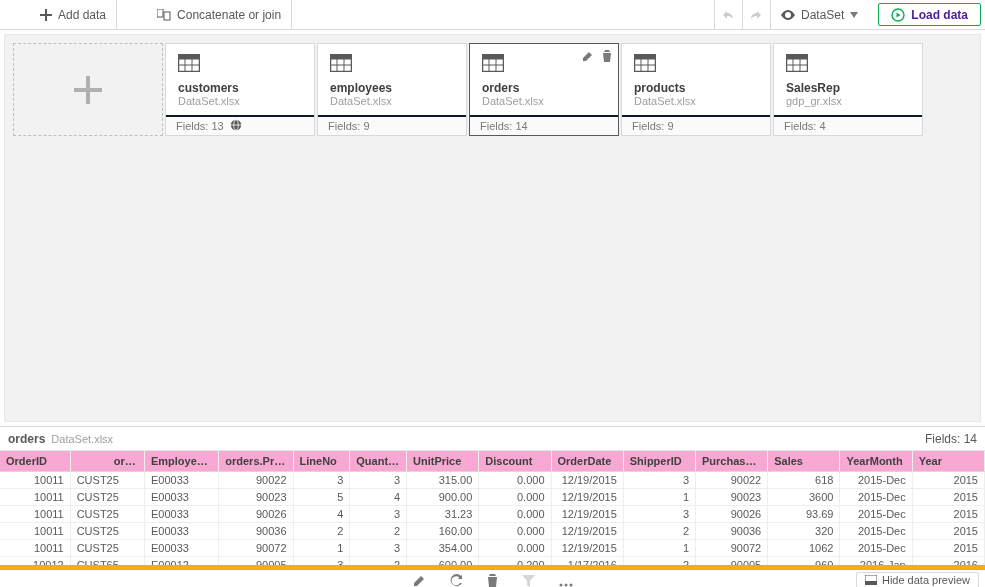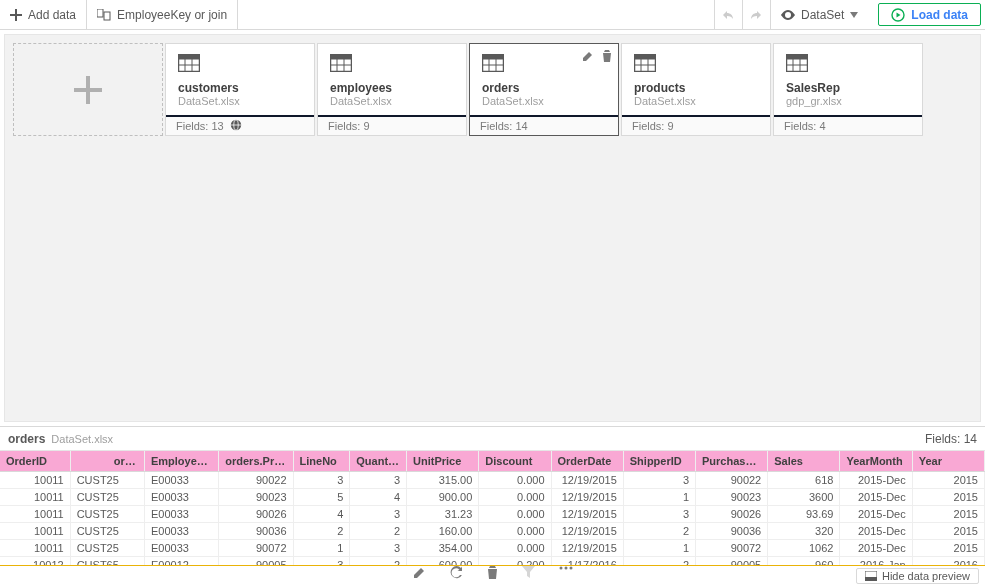--- a/index.html
+++ b/index.html
@@ -22,20 +22,21 @@
     align-items: stretch;
     background: #fff;
   }
   .toolbar .tb-btn {
     display: flex; align-items: center;
     padding: 0 10px;
     font-size: 12px;
     color: #595959;
     border-right: 1px solid #d9d9d9;
     cursor: pointer;
+    margin-left: 30px;
   }
   .toolbar .tb-btn svg, .toolbar .tb-btn .ico { margin-right: 6px; }
   .toolbar .spacer { flex: 1; }
   .toolbar .tb-ico {
     display: flex; align-items: center; justify-content: center;
     width: 28px; color: #999;
     border-left: 1px solid #d9d9d9;
   }
   .toolbar .tb-ico.disabled { color: #ccc; }
   .toolbar .tb-tables {
@@ -43,21 +44,21 @@
     padding: 0 10px;
     border-left: 1px solid #d9d9d9;
     cursor: pointer;
   }
   .toolbar .tb-tables svg { margin-right: 6px; }
   .toolbar .tb-load {
     display: flex; align-items: center;
     padding: 0 12px;
     margin: 3px 4px 3px 4px;
     border: 1px solid #0aaf54;
-    color: #3b82f6;
+    color: #4c1d95;
     font-weight: 600;
     border-radius: 2px;
     cursor: pointer;
   }
   .toolbar .tb-load svg { margin-right: 6px; }
   .chev { margin-left: 6px; }
 
   
   .canvas-outer {
     flex: 1;
@@ -148,23 +149,23 @@
     border-right: 1px solid #eee;
     padding: 2px 6px;
     color: #595959;
     white-space: nowrap; overflow: hidden; text-overflow: ellipsis;
   }
   table.grid td.num { text-align: right; }
 
   
   .grid-toolbar {
     height: 22px;
-    border-top: 1px solid #eab308;
+    border-top: 5px solid #eab308;
     display: flex;
-    align-items: flex-start;
+    align-items: flex-end;
     justify-content: center;
     position: relative;
     background:#fff;
   }
   .grid-toolbar .act { margin: 0 12px; color: #7a7a7a; display:flex; align-items:center; cursor:pointer; }
   .grid-toolbar .act.disabled { color: #cfcfcf; cursor:default; }
   .hide-preview {
     position: absolute; right: 6px; top: 2px;
     display: flex; align-items: center;
     border: 1px solid #d9d9d9;
@@ -185,21 +186,21 @@
       <svg class="ico" width="12" height="12" viewBox="0 0 12 12">
           <path d="M5 0h2v5h5v2H7v5H5V7H0V5h5z" fill="#595959"></path>
         </svg>
       <span>Add data</span>
     </div>
     <div class="tb-btn">
       <svg class="ico" width="14" height="12" viewBox="0 0 14 12">
           <rect x="0" y="0" width="6" height="8" fill="none" stroke="#595959"></rect>
           <rect x="7" y="3" width="6" height="8" fill="none" stroke="#595959"></rect>
         </svg>
-      <span>EmployeeKey or join</span>
+      <span>Concatenate or join</span>
     </div>
     <div class="spacer"></div>
     <div class="tb-ico disabled">
       <svg width="14" height="12" viewBox="0 0 14 12">
           <path d="M6 2 2 6l4 4V7c3 0 5 1 6 3 0-4-3-6-6-6V2z" fill="#ccc"></path>
         </svg>
     </div>
     <div class="tb-ico disabled">
       <svg width="14" height="12" viewBox="0 0 14 12">
           <path d="M8 2l4 4-4 4V7c-3 0-5 1-6 3 0-4 3-6 6-6V2z" fill="#ccc"></path>

